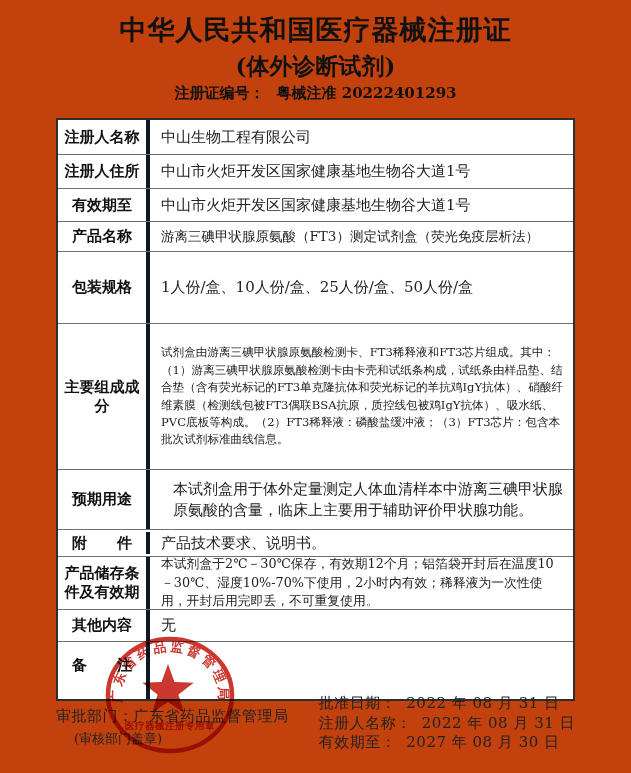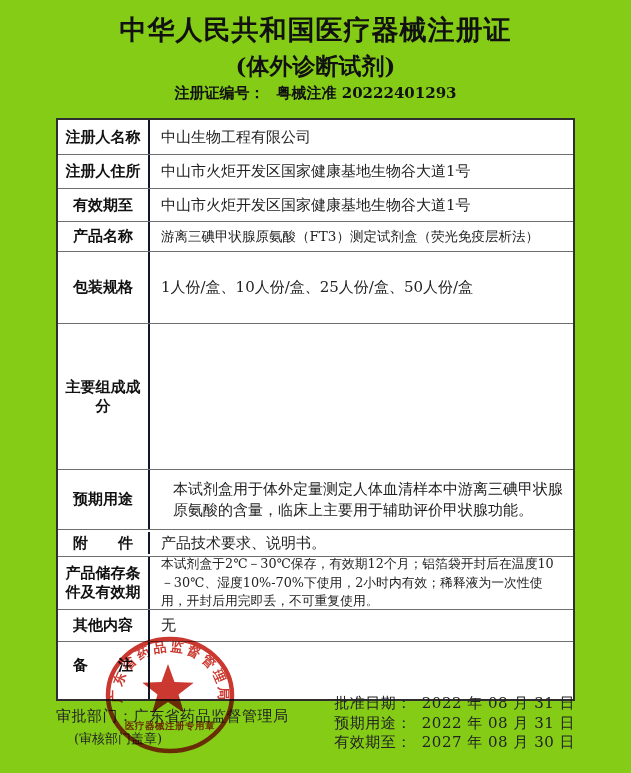--- a/index.html
+++ b/index.html
@@ -4,21 +4,21 @@
 <style>
   * { margin: 0; padding: 0; box-sizing: border-box; }
   html, body { width: 631px; height: 773px; }
   body {
     font-family: "DejaVu Serif", "Liberation Serif", serif;
     background: #ffffff;
     color: #1c1c1c;
     position: relative;
     overflow: hidden;
   }
-  .page { position: absolute; inset: 0; background: #84cc16; }
+  .page { position: absolute; inset: 0; background: #c2410c; }
 
   
   .title {
     position: absolute; top: 12px; left: 0; width: 100%;
     text-align: center; font-size: 27px; font-weight: bold;
     letter-spacing: 1px; color: #111;
   }
   .subtitle {
     position: absolute; top: 51px; left: 0; width: 100%;
     text-align: center; font-size: 23px; font-weight: bold; color: #111;
@@ -36,21 +36,21 @@
     display: flex; flex-direction: column;
     background: #fff;
   }
   .row {
     display: flex; flex-direction: row; width: 100%;
     border-bottom: 1px solid #6f6f6f;
   }
   .row:last-child { border-bottom: none; }
   .label-cell {
     width: 92px; min-width: 92px;
-    border-right: 2px solid #0f172a;
+    border-right: 4px solid #0f172a;
     display: flex; align-items: center; justify-content: center;
     text-align: center;
     font-weight: bold; font-size: 15px; line-height: 1.25;
     padding: 2px 1px;
     color: #111;
   }
   .value-cell {
     flex: 1;
     display: flex; align-items: center;
     padding: 3px 8px 3px 11px;
@@ -112,20 +112,21 @@
     <div class="row r4">
       <div class="label-cell">产品名称</div>
       <div class="value-cell">游离三碘甲状腺原氨酸（FT3）测定试剂盒（荧光免疫层析法）</div>
     </div>
     <div class="row r5">
       <div class="label-cell">包装规格</div>
       <div class="value-cell">1人份/盒、10人份/盒、25人份/盒、50人份/盒</div>
     </div>
     <div class="row r6">
       <div class="label-cell">主要组成成分</div>
+      <div class="value-cell">试剂盒由游离三碘甲状腺原氨酸检测卡、FT3稀释液和FT3芯片组成。其中：（1）游离三碘甲状腺原氨酸检测卡由卡壳和试纸条构成，试纸条由样品垫、结合垫（含有荧光标记的FT3单克隆抗体和荧光标记的羊抗鸡IgY抗体）、硝酸纤维素膜（检测线包被FT3偶联BSA抗原，质控线包被鸡IgY抗体）、吸水纸、PVC底板等构成。（2）FT3稀释液：磷酸盐缓冲液；（3）FT3芯片：包含本批次试剂标准曲线信息。</div>
     </div>
     <div class="row r7">
       <div class="label-cell">预期用途</div>
       <div class="value-cell">本试剂盒用于体外定量测定人体血清样本中游离三碘甲状腺原氨酸的含量，临床上主要用于辅助评价甲状腺功能。</div>
     </div>
     <div class="row r8">
       <div class="label-cell">附　　件</div>
       <div class="value-cell">产品技术要求、说明书。</div>
     </div>
     <div class="row r9">
@@ -147,21 +148,21 @@
       <span>审批部门：</span><span>广东省药品监督管理局</span>
     </div>
     <div class="approval-note">(审核部门盖章)</div>
   </div>
 
   <div class="footer-dates">
     <div class="date-row">
       <span>批准日期：</span><span class="date-value">2022 年 08 月 31 日</span>
     </div>
     <div class="date-row">
-      <span>预期用途：</span><span class="date-value">2022 年 08 月 31 日</span>
+      <span>注册人名称：</span><span class="date-value">2022 年 08 月 31 日</span>
     </div>
     <div class="date-row">
       <span>有效期至：</span><span class="date-value">2027 年 08 月 30 日</span>
     </div>
   </div>
 
   <svg class="stamp" viewBox="0 0 138 124" xmlns="http://www.w3.org/2000/svg">
     <ellipse cx="69" cy="59" rx="62" ry="56" fill="none" stroke="#c7271e" stroke-width="4.5"></ellipse>
     <polygon fill="#c7271e" points="67,28 73.5,46.1 92.7,46.7 77.5,58.4 82.9,76.8 67,66 51.1,76.8 56.5,58.4 41.3,46.7 60.5,46.1"></polygon>
     <path id="seal-arc" d="M 21.7,70.4 A 49,44 0 1 1 116.3,70.4" fill="none"></path>

